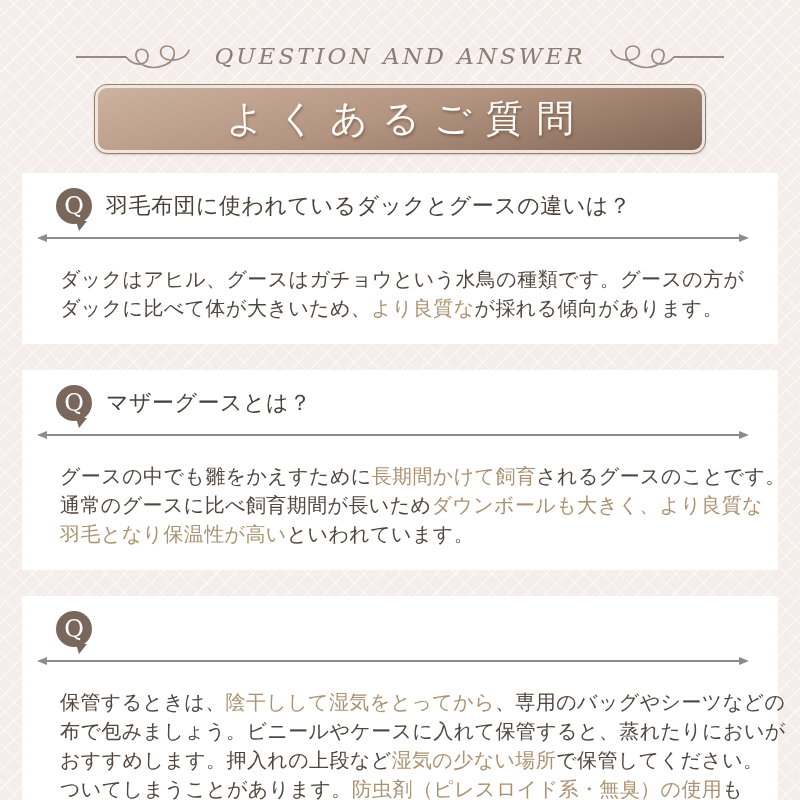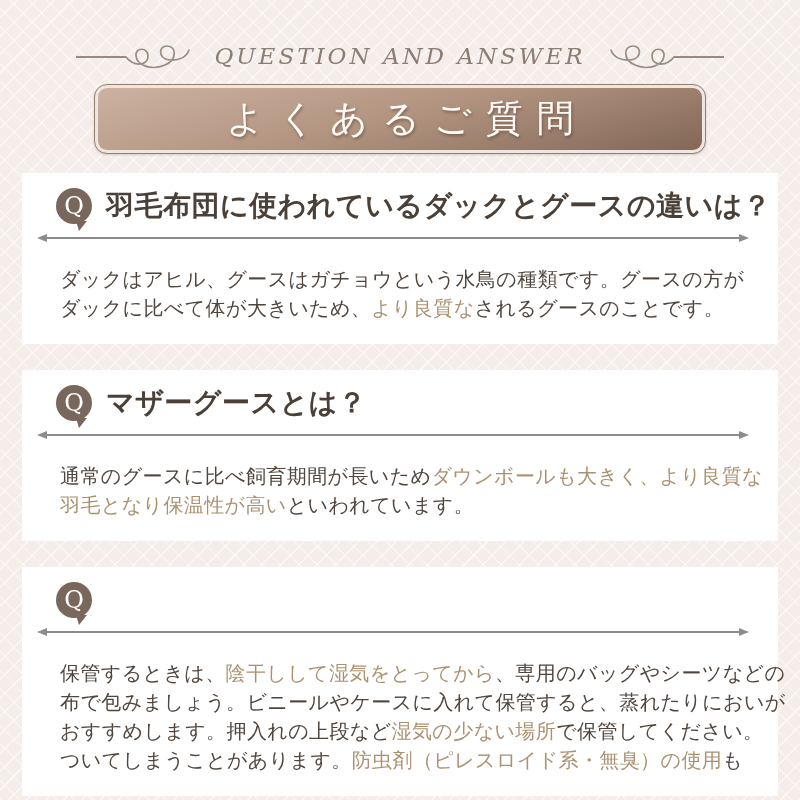--- a/index.html
+++ b/index.html
@@ -93,21 +93,21 @@
     border-left:3px solid transparent;
     border-right:8px solid transparent;
     border-top:10px solid var(--badge);
   }
   .q-badge-letter{
     color:#fff;font-size:24px;line-height:1;
     font-family:"DejaVu Serif","Liberation Serif",serif;
   }
   .question{
     color:var(--q-ink);
-    font-size:28px;font-weight:700;
+    font-size:22px;font-weight:400;
     letter-spacing:.5px;
     white-space:nowrap;
   }
   .divider{
     position:relative;
     height:2px;
     background:var(--divider);
     margin:11px 38px 0 24px;
   }
   .divider::before,
@@ -158,33 +158,34 @@
   <section class="card">
     <div class="q-row">
       <span class="q-badge">
         <span class="q-badge-letter">Q</span>
       </span>
       <h3 class="question">羽毛布団に使われているダックとグースの違いは？</h3>
     </div>
     <div class="divider"></div>
     <div class="answer">
         <p class="answer-line"><span>ダックはアヒル、グースはガチョウという水鳥の種類です。グースの方が</span></p>
-        <p class="answer-line"><span>ダックに比べて体が大きいため、</span><span class="hl">より良質な</span><span>されるグースのことです。</span></p>
+        <p class="answer-line"><span>ダックに比べて体が大きいため、</span><span class="hl">より良質な</span><span>が採れる傾向があります。</span></p>
       </div>
   </section>
 
   <section class="card">
     <div class="q-row">
       <span class="q-badge">
         <span class="q-badge-letter">Q</span>
       </span>
       <h3 class="question">マザーグースとは？</h3>
     </div>
     <div class="divider"></div>
     <div class="answer">
+        <p class="answer-line"><span>グースの中でも雛をかえすために</span><span class="hl">長期間かけて飼育</span><span>されるグースのことです。</span></p>
         <p class="answer-line"><span>通常のグースに比べ飼育期間が長いため</span><span class="hl">ダウンボールも大きく、より良質な</span></p>
         <p class="answer-line"><span class="hl">羽毛となり保温性が高い</span><span>といわれています。</span></p>
       </div>
   </section>
 
   <section class="card">
     <div class="q-row">
       <span class="q-badge">
         <span class="q-badge-letter">Q</span>
       </span>

